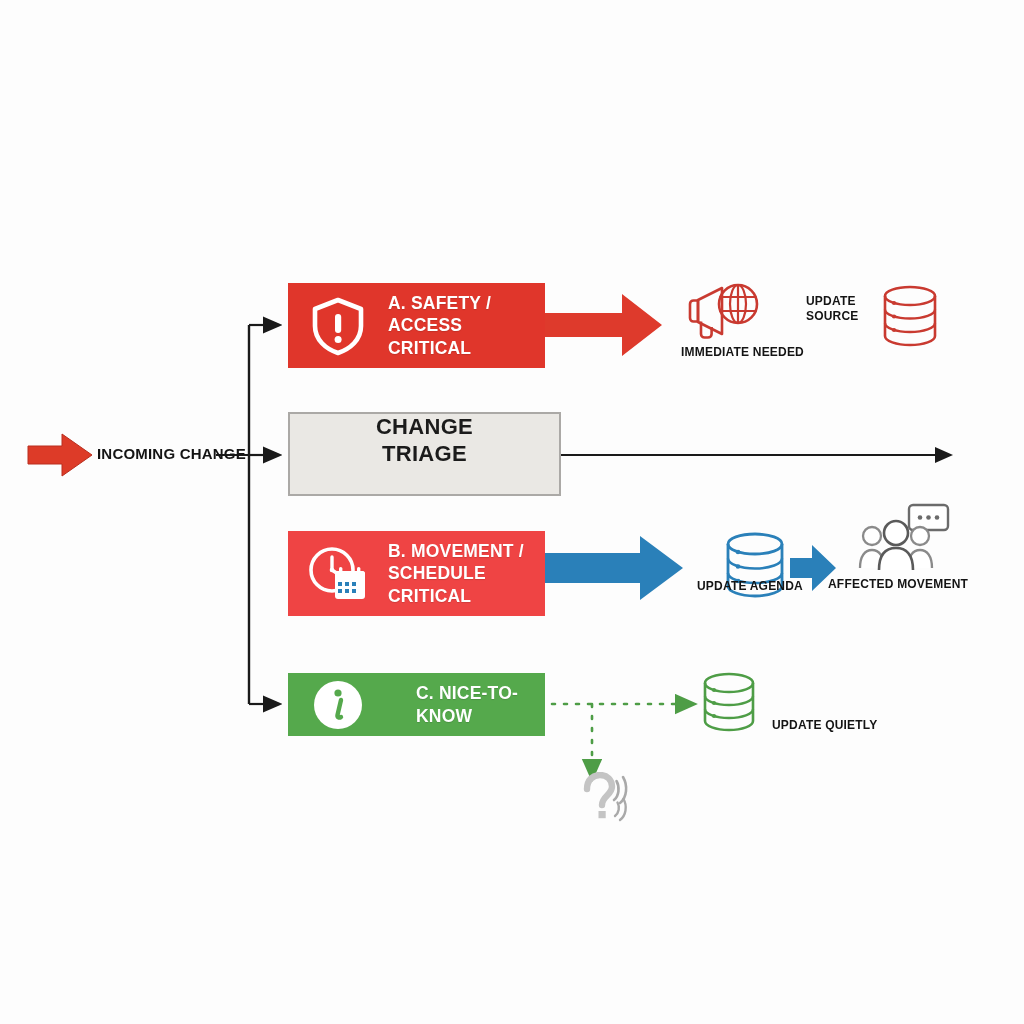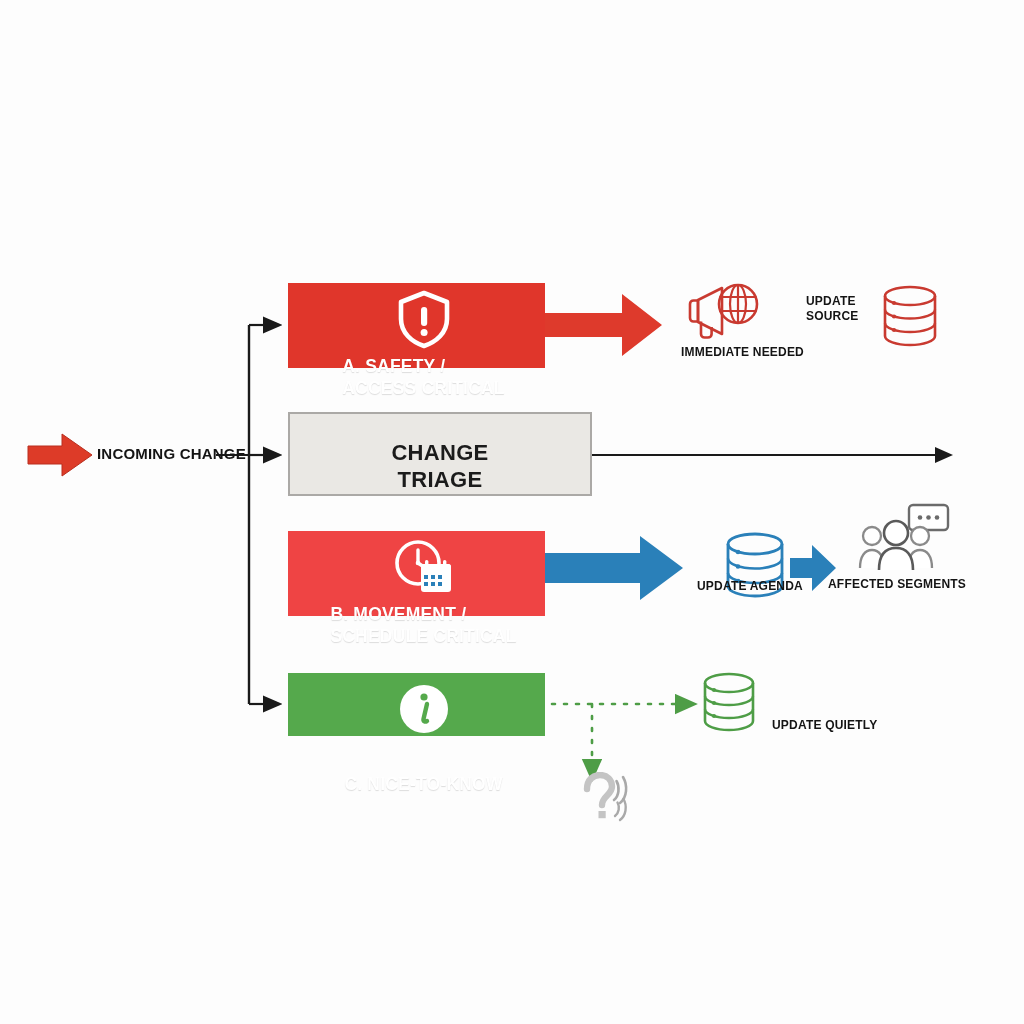--- a/index.html
+++ b/index.html
@@ -12,21 +12,20 @@
   }
   #canvas{position:relative;width:1024px;height:1024px;background:#fdfdfd;}
 
   .svg-layer{position:absolute;left:0;top:0;width:1024px;height:1024px;pointer-events:none;}
 
   
   .cat-box{
     position:absolute;
     display:flex;align-items:center;
     box-sizing:border-box;
-    flex-direction:column;
   }
   .cat-box .cat-icon{
     flex:0 0 auto;
     width:72px;height:72px;
     display:flex;align-items:center;justify-content:center;
     margin-left:14px;
   }
   .cat-box .cat-label{
     color:#ffffff;
     font-weight:bold;
@@ -37,24 +36,24 @@
     white-space:pre-line;
     text-shadow:0 1px 1px rgba(0,0,0,.13);
   }
 
   #box-red{left:288px;top:283px;width:257px;height:85px;background:#E0362B;}
   #box-blue{left:288px;top:531px;width:257px;height:85px;background:#ef4444;}
   #box-green{left:288px;top:673px;width:257px;height:63px;background:#55A94C;gap:28px;}
 
   
   #box-triage{
-    position:absolute;left:288px;top:412px;width:304px;height:84px;
+    position:absolute;left:288px;top:412px;width:273px;height:84px;
     background:#EAE8E4;border:2px solid #ABA9A6;
     box-sizing:border-box;
-    display:flex;align-items:flex-end;justify-content:center;
+    display:flex;align-items:flex-start;justify-content:center;
   }
   #box-triage .triage-text{
     color:#1b1b1b;font-weight:bold;font-size:22px;line-height:1.22;
     text-align:center;white-space:pre-line;letter-spacing:.3px;
   }
 
   
   .lbl{
     position:absolute;
     color:#141414;
@@ -235,21 +234,21 @@
 
       <circle cx="62" cy="34" r="9" fill="#ffffff" stroke="#8a8a8a" stroke-width="2.3"></circle>
       <path d="M50,66 C50,54 55,48 62,48 C69,48 74,54 74,66" fill="#ffffff" stroke="#8a8a8a" stroke-width="2.3"></path>
 
       <circle cx="38" cy="31" r="12" fill="#ffffff" stroke="#5a5a5a" stroke-width="2.6"></circle>
       <path d="M21,68 C21,52 28,46 38,46 C48,46 55,52 55,68" fill="#ffffff" stroke="#5a5a5a" stroke-width="2.6"></path>
     </svg>
   </div>
 
   <div class="lbl" id="lbl-update-agenda">UPDATE AGENDA</div>
-  <div class="lbl" id="lbl-affected">AFFECTED SEGMENTS</div>
+  <div class="lbl" id="lbl-affected">AFFECTED MOVEMENT</div>
 
   <div class="ico" id="ico-db-green">
     <svg width="58" height="60" viewBox="0 0 58 60">
       <ellipse cx="29" cy="11" rx="24" ry="9" fill="none" stroke="#4E9D46" stroke-width="2.6"></ellipse>
       <path d="M5,11 L5,49 C5,54 15.8,58 29,58 C42.2,58 53,54 53,49 L53,11" fill="none" stroke="#4E9D46" stroke-width="2.6"></path>
       <path d="M5,24 C5,29 15.8,33 29,33 C42.2,33 53,29 53,24" fill="none" stroke="#4E9D46" stroke-width="2.4"></path>
       <path d="M5,37 C5,42 15.8,46 29,46 C42.2,46 53,42 53,37" fill="none" stroke="#4E9D46" stroke-width="2.4"></path>
       <circle cx="14" cy="18" r="2.1" fill="#4E9D46"></circle>
       <circle cx="14" cy="31" r="2.1" fill="#4E9D46"></circle>
       <circle cx="14" cy="44" r="2.1" fill="#4E9D46"></circle>

